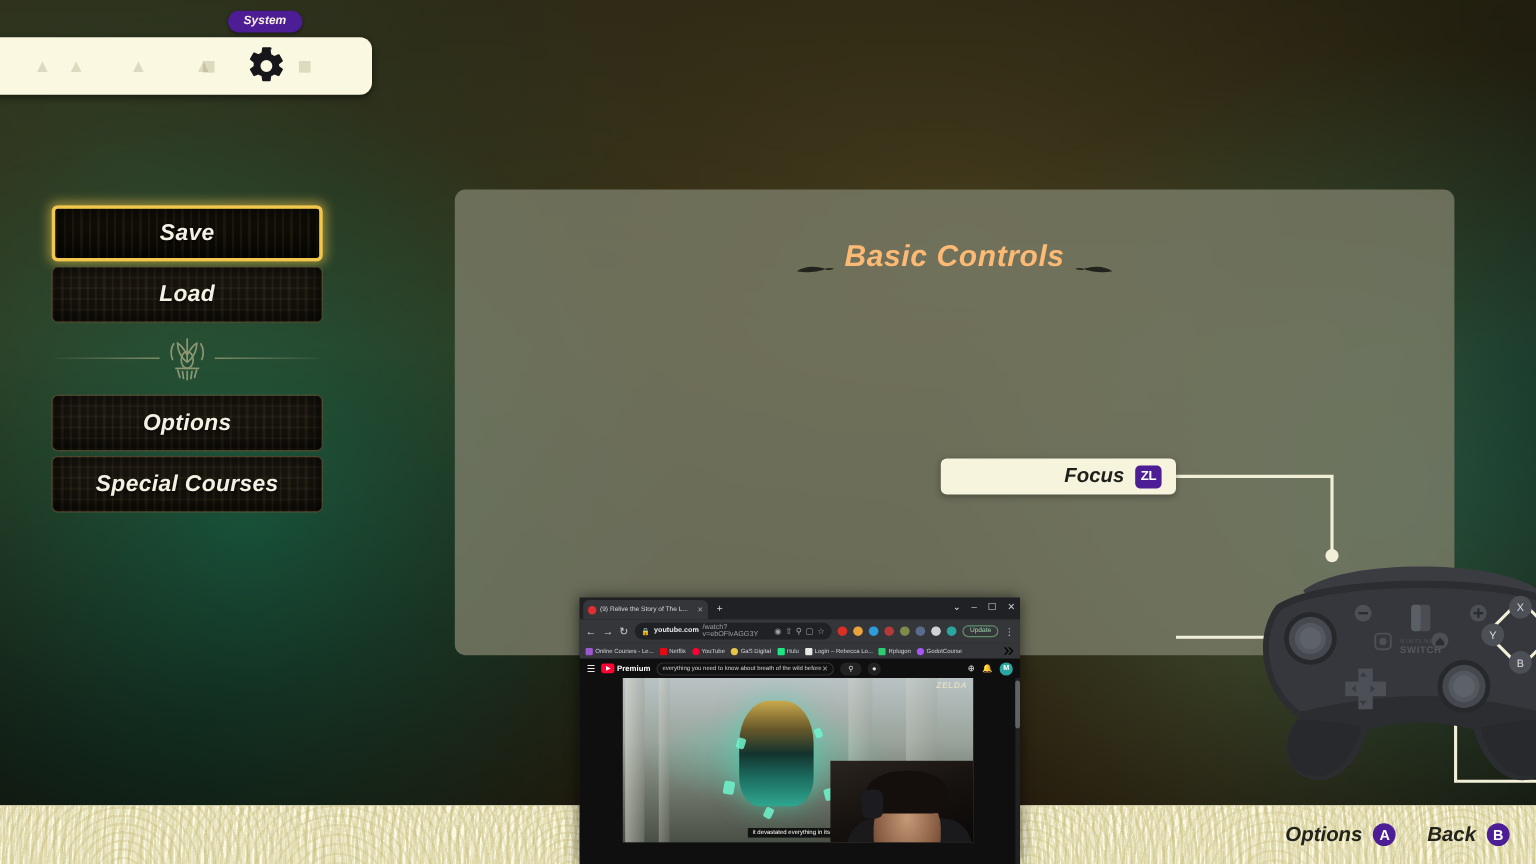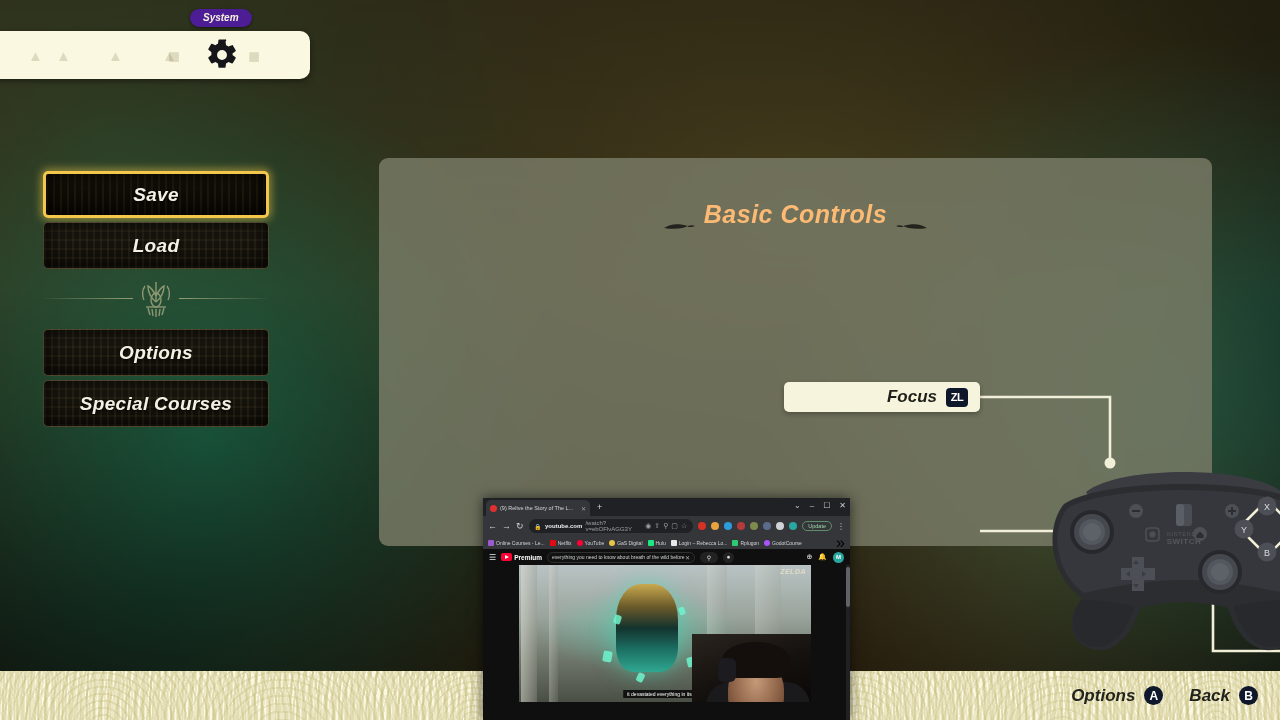--- a/index.html
+++ b/index.html
@@ -136,21 +136,21 @@
   #cb-focus { left: 405px; top: 224px; width: 196px; height: 30px; padding: 0 12px 0 10px; display: flex; align-items: center; }
   #cb-focus .row { width: 100%; font-size: 17px; }
 
   #cb-move { left: 405px; top: 355px; width: 196px; height: 57px; padding: 6px 12px 6px 10px; }
   #cb-move .row { width: 100%; font-size: 17px; }
   #cb-move .sub { color: #4c9fd0; font-size: 16px; margin-top: 2px; }
 
   
   .btn-badge {
     display: inline-flex; align-items: center; justify-content: center;
-    background: #0f172a; color: #fff;
+    background: #4c1d95; color: #fff;
     font-family: "Liberation Sans", sans-serif;
     font-weight: bold; font-style: normal;
   }
   .badge-round { width: 19px; height: 19px; border-radius: 50%; font-size: 12px; }
   .badge-sq { width: 22px; height: 19px; border-radius: 4px; font-size: 11px; letter-spacing: -0.4px; }
   .badge-right { margin-left: 9px; }
 
   .stick-icon { position: relative; width: 22px; height: 22px; display: inline-block; }
   .stick-icon .base {
     position: absolute; left: 1px; top: 13px; width: 20px; height: 8px;

